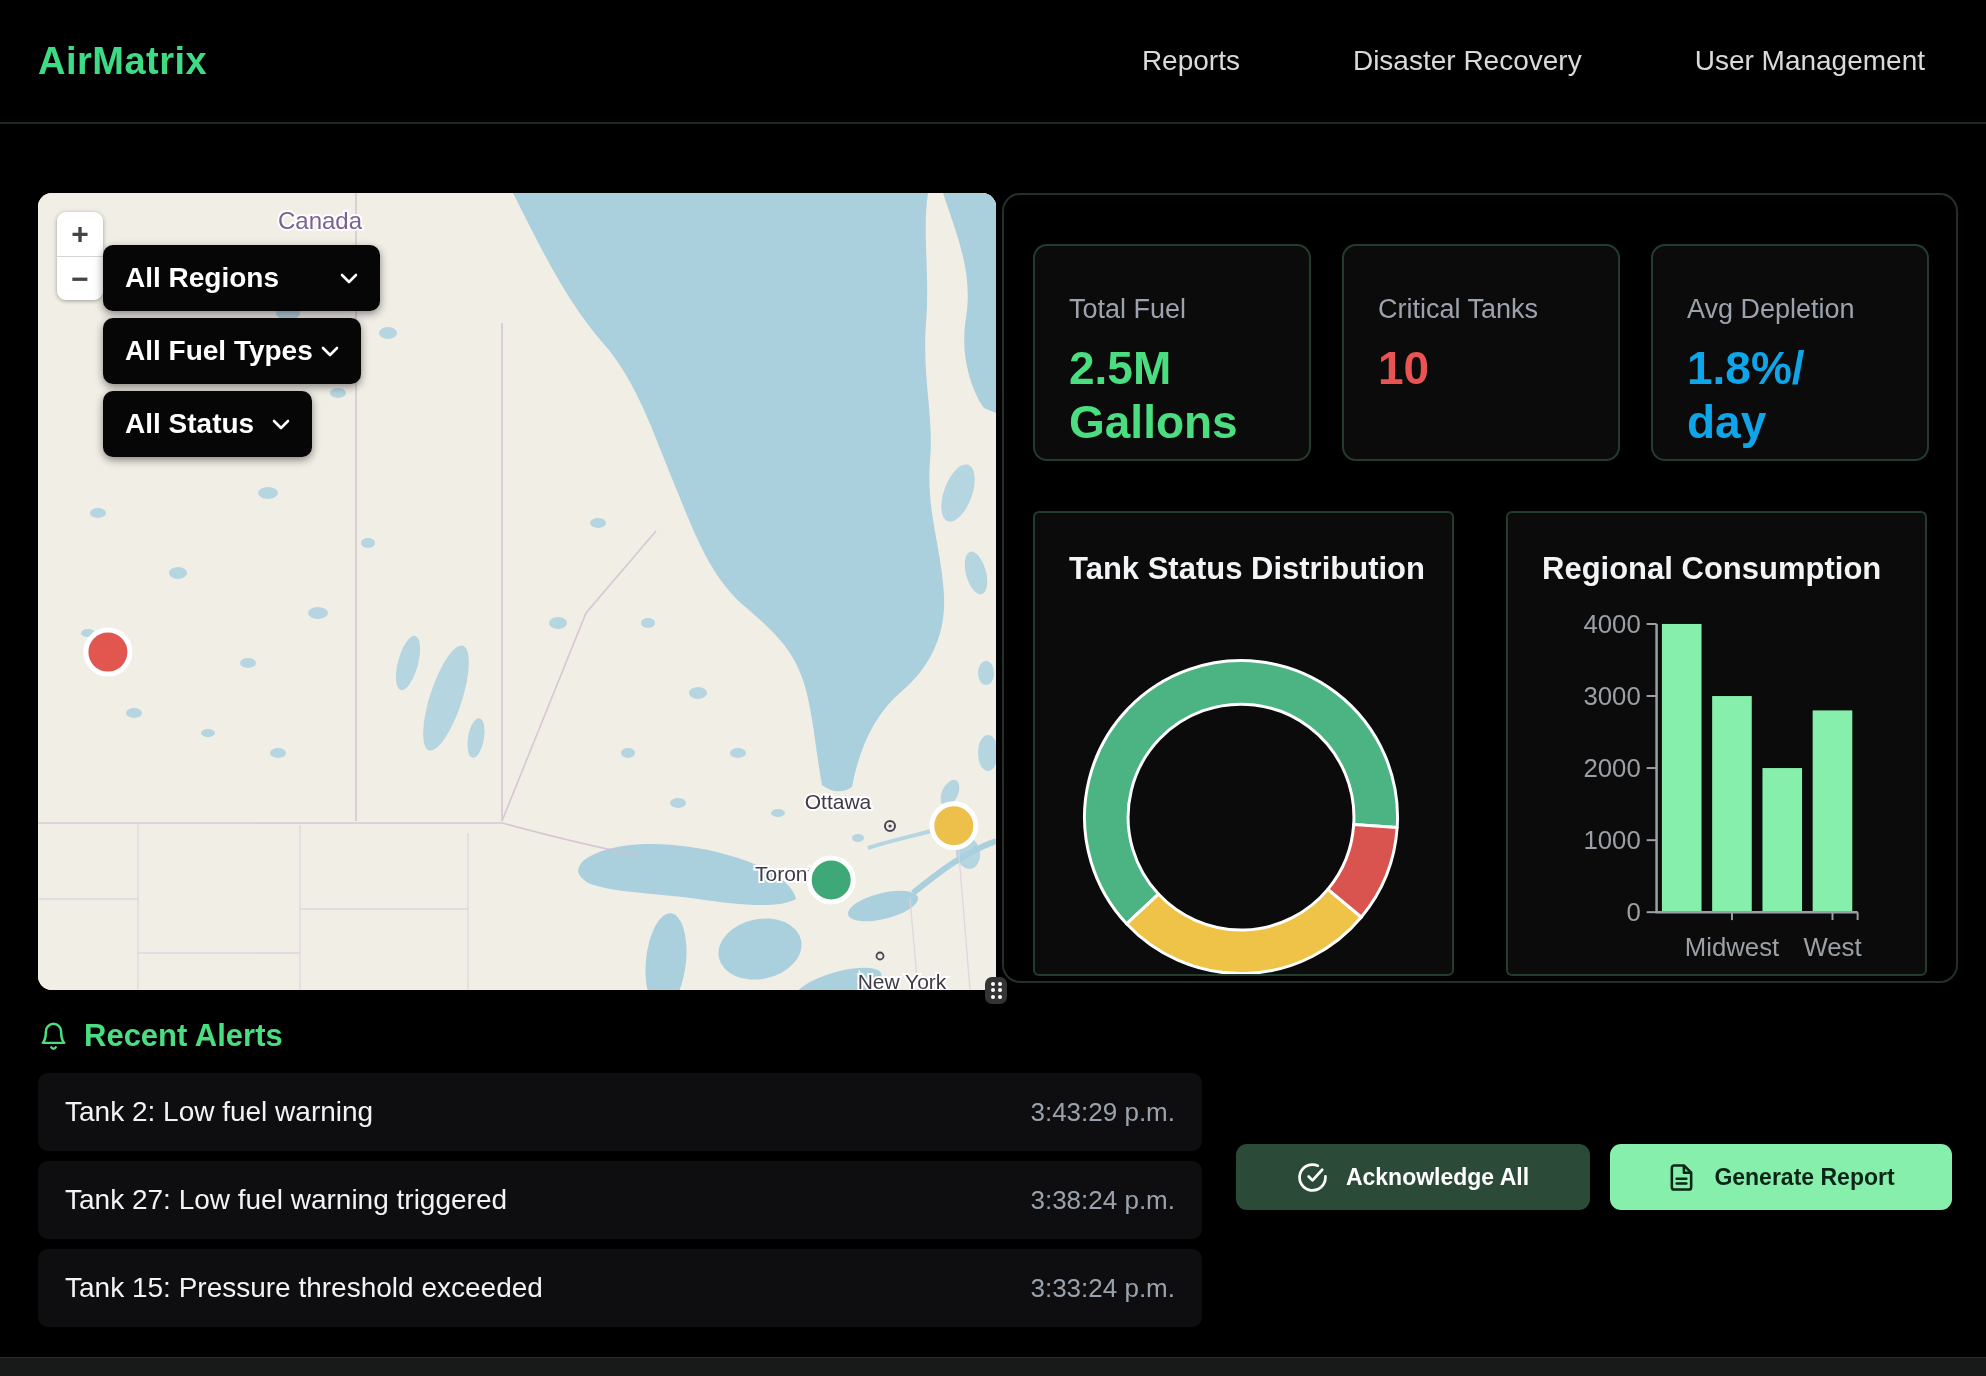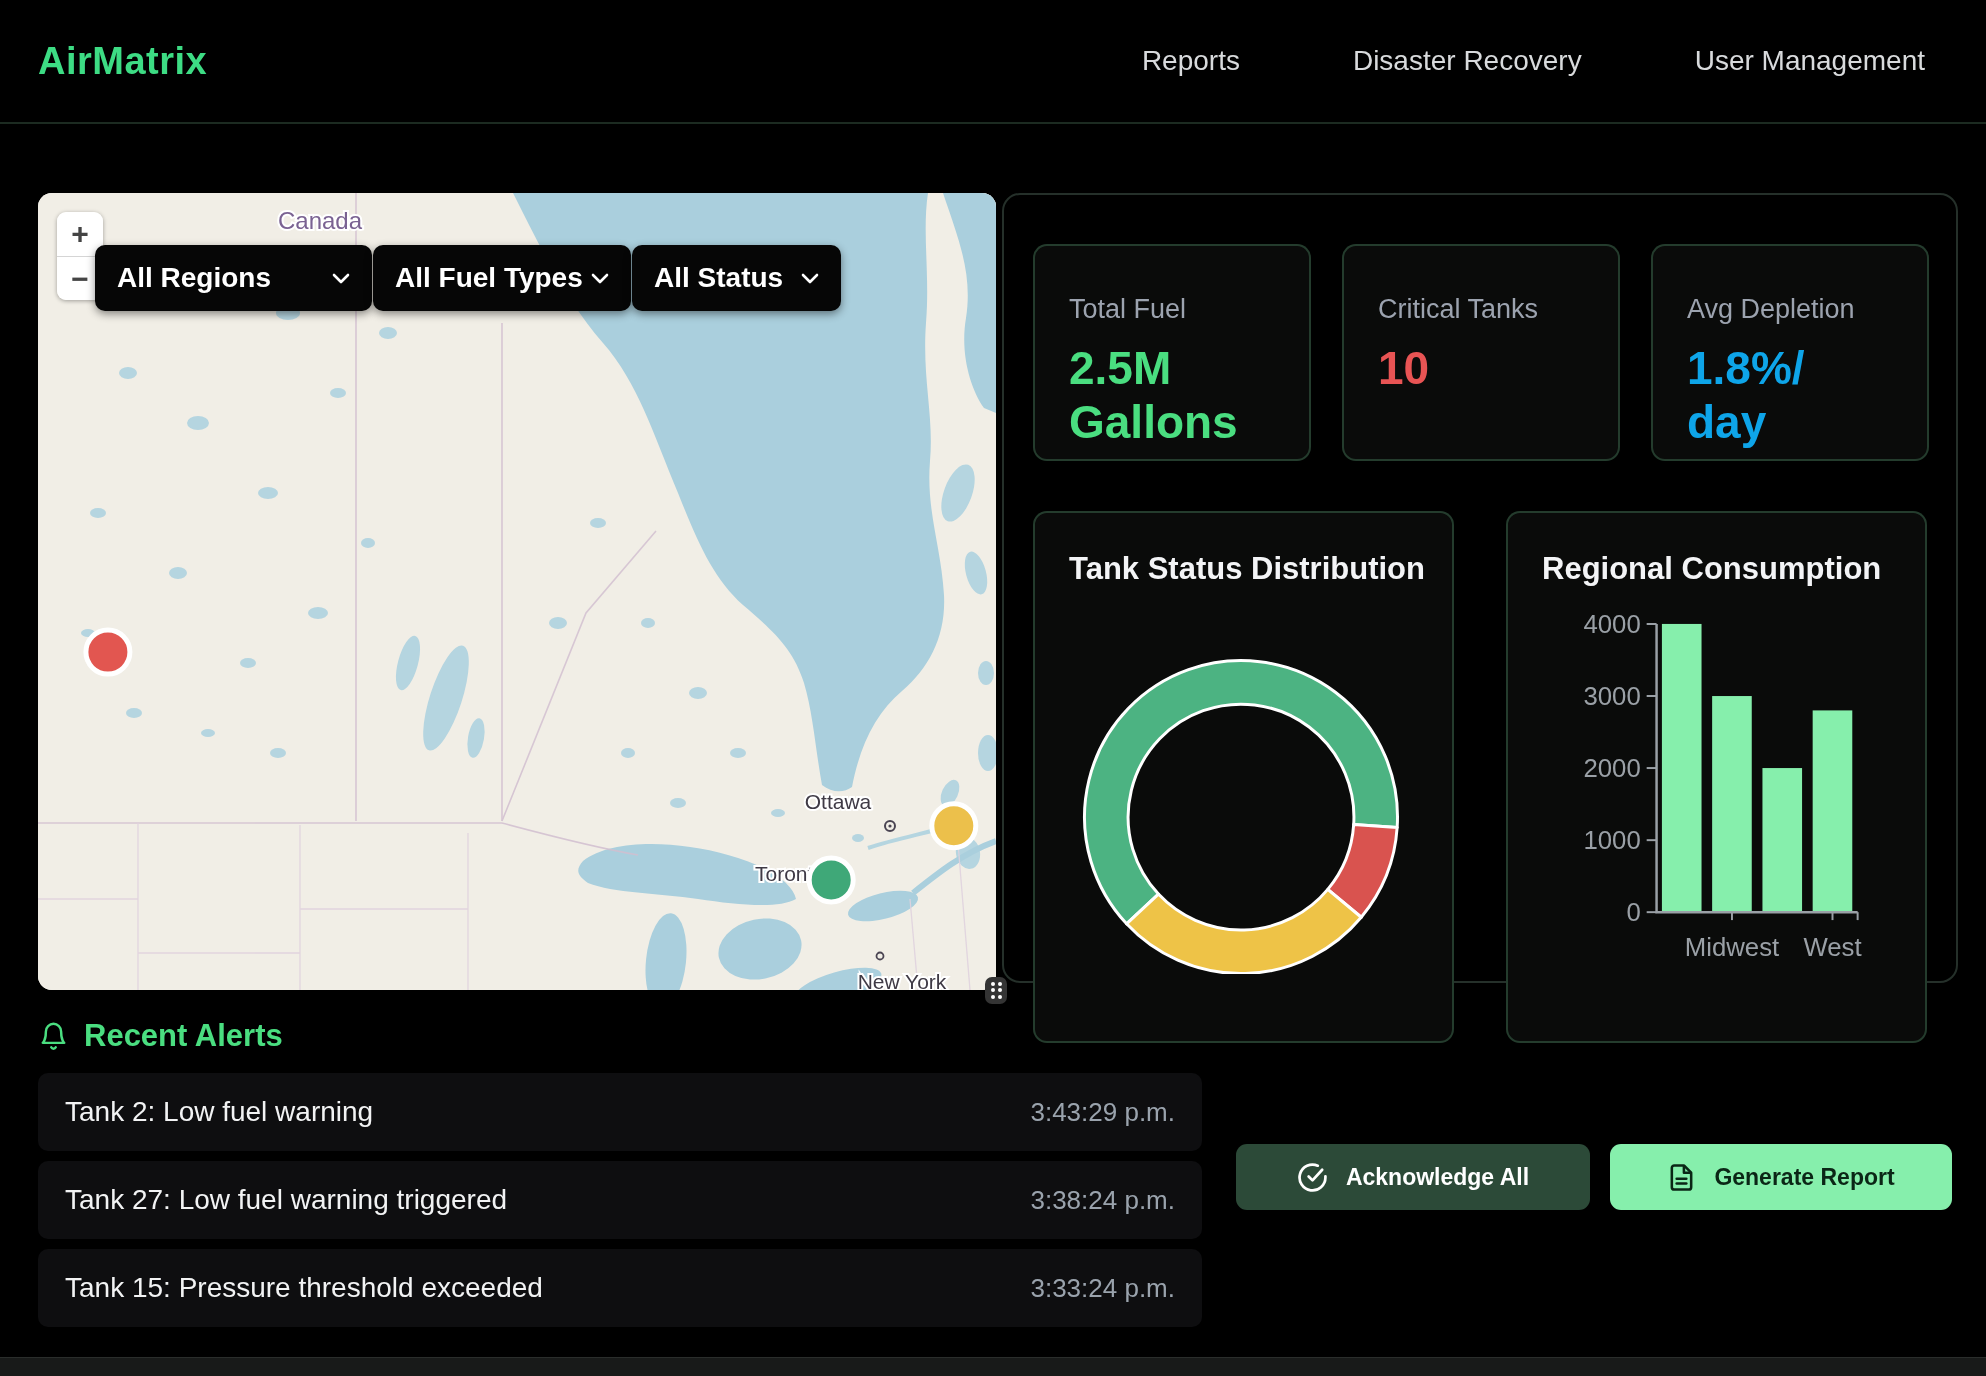--- a/index.html
+++ b/index.html
@@ -23,21 +23,21 @@
   .map-wrap { position:absolute; left:38px; top:193px; width:958px; height:797px; }
   .map-clip { position:absolute; inset:0; border-radius:14px; overflow:hidden;
               background:#f1eee6; }
   .map-clip svg { display:block; }
   .zoom-ctl { position:absolute; left:19px; top:19px; width:46px; z-index:2;
               border-radius:9px; overflow:hidden; box-shadow:0 1px 4px rgba(0,0,0,.35); }
   .zoom-btn { width:46px; height:44px; background:#fff; border:none; display:block;
               font-size:30px; font-weight:700; color:#444; line-height:44px; text-align:center;
               cursor:pointer; }
   .zoom-btn + .zoom-btn { border-top:1px solid #d5d5d5; }
-  .filters { position:absolute; left:57px; top:52px; display:flex; gap:1px; z-index:3; }
+  .filters { position:absolute; left:65px; top:52px; display:flex; gap:7px; z-index:3;flex-direction:column; }
   .filter { height:66px; background:#060606; color:#fff; border:none; border-radius:10px;
             display:flex; align-items:center; justify-content:space-between;
             padding:0 22px; font-size:28px; font-weight:600; cursor:pointer;
             box-shadow:0 3px 8px rgba(0,0,0,.45); font-family:inherit; }
   .filter:nth-child(1){ width:277px; }
   .filter:nth-child(2){ width:258px; }
   .filter:nth-child(3){ width:209px; }
   .grip { position:absolute; right:-11px; bottom:-14px; width:22px; height:27px;
           background:#343434; border-radius:7px; z-index:4; display:grid;
           grid-template-columns:repeat(2,1fr); place-items:center; padding:4px; cursor:grab; }
@@ -47,22 +47,22 @@
   .panel { position:absolute; left:1002px; top:193px; width:956px; height:790px;
            border:2px solid #25302a; border-radius:18px; background:#000; }
   .stats-row { position:absolute; left:29px; top:49px; width:896px; display:flex; gap:31px; }
   .stat-card { flex:1; height:217px; background:#0a0b0a;
                border:2px solid rgba(134,239,172,.22); border-radius:14px;
                padding:48px 34px 0 34px; }
   .stat-label { font-size:27px; color:#9ca3af; }
   .stat-value { font-size:46px; font-weight:700; line-height:1.18; margin-top:16px;
                 max-width:215px; }
   .charts-row { position:absolute; left:29px; top:316px; width:896px; display:flex; gap:52px; }
-  .chart-card { width:421px; height:532px; background:#0a0b0a;
-                border:2px solid rgba(134,239,172,.22); border-radius:14px;
+  .chart-card { width:421px; height:465px; background:#0a0b0a;
+                border:2px solid rgba(134,239,172,.22); border-radius:6px;
                 position:relative; overflow:hidden; }
   .chart-title { position:absolute; left:34px; top:38px; font-size:31px; font-weight:700;
                  color:#f3f4f6; z-index:1; white-space:nowrap; }
   .chart-card svg { position:absolute; inset:0; }
 
   
   .alerts { position:absolute; left:38px; top:1018px; width:1164px; }
   .alerts-head { display:flex; align-items:center; gap:15px; margin-bottom:19px; }
   .alerts-title { font-size:31px; font-weight:700; color:#4ade80; }
   .alert-row { width:1164px; height:78px; background:#0e0e10; border-radius:10px;

